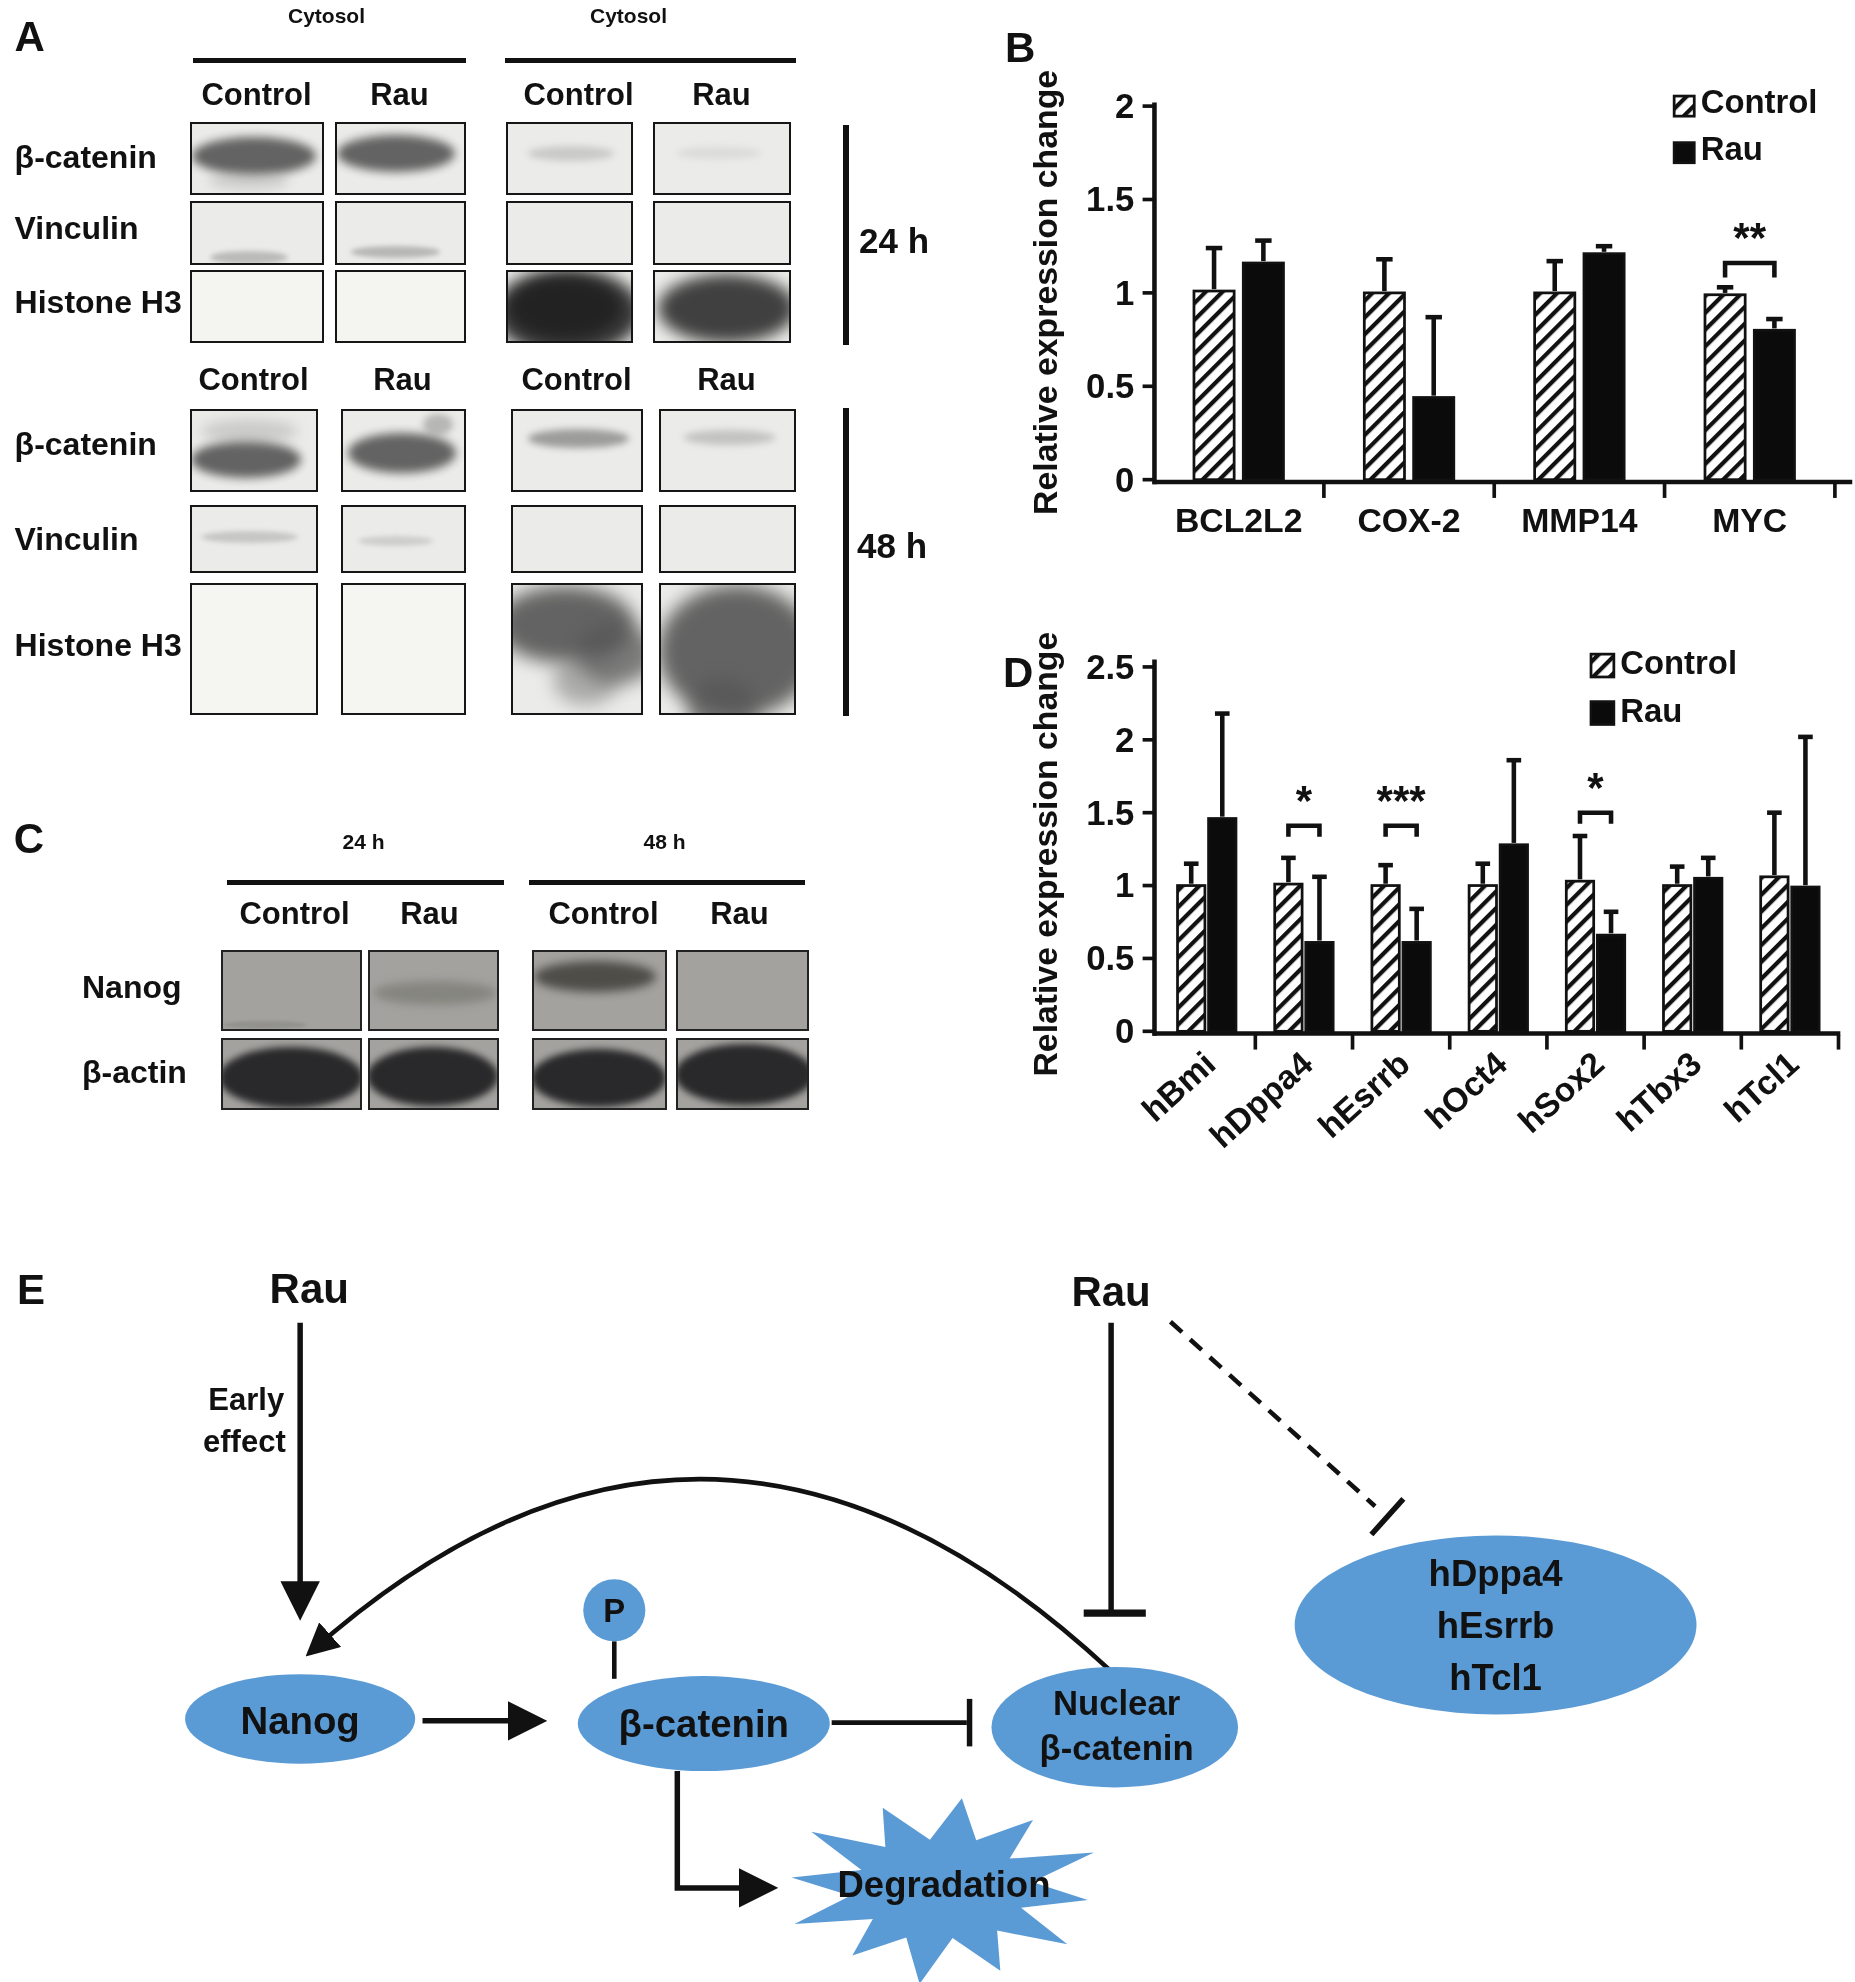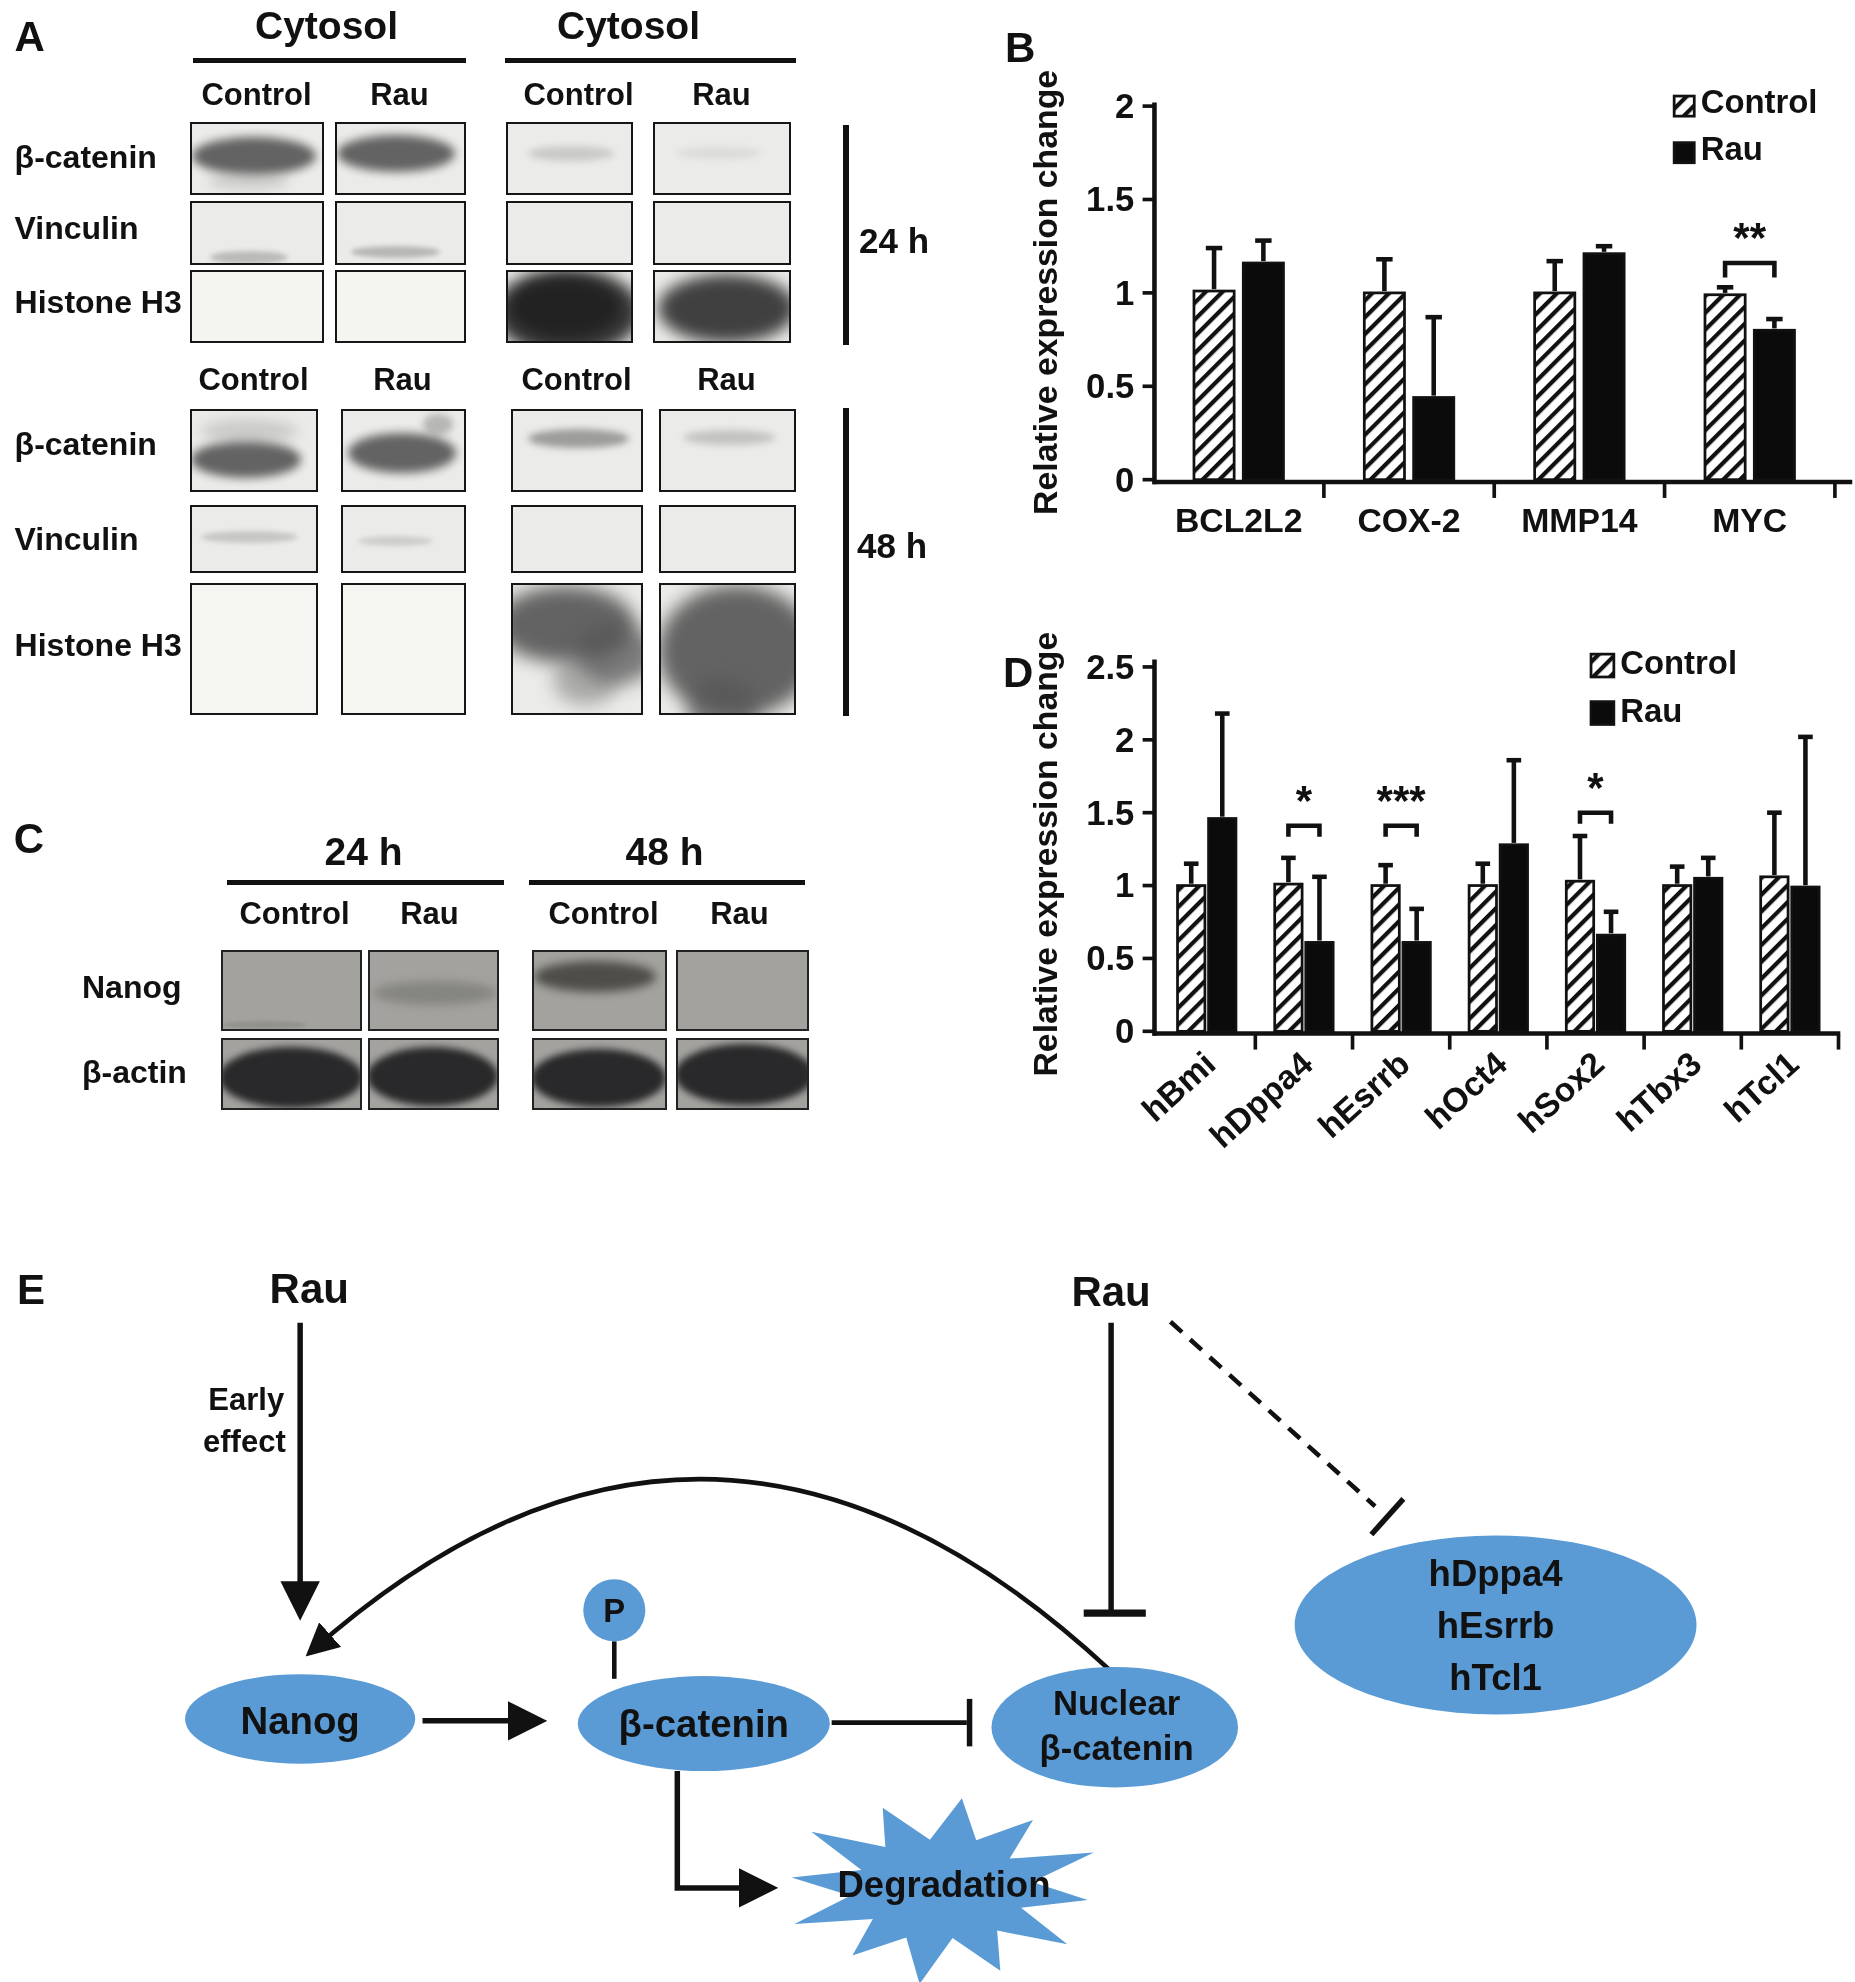--- a/index.html
+++ b/index.html
@@ -1,20 +1,20 @@
 <!DOCTYPE html>
 <html style="font-size:14.6px"><head>
 <meta charset="utf-8">
 <style>
   html,body{margin:0;padding:0;background:#ffffff;}
   #fig{position:relative;width:1856px;height:1983px;background:#ffffff;overflow:hidden;
        font-family:"Liberation Sans",sans-serif;color:#111;}
   .abs{position:absolute;}
   .panel-letter{position:absolute;font-size:42px;font-weight:bold;color:#111;}
-  .hdr{position:absolute;font-size:39px;font-weight:bold;color:#111;text-align:center;}
+  .hdr{position:absolute;font-size:21px;font-weight:bold;color:#111;text-align:center;}
   .lane-label{position:absolute;font-size:31px;font-weight:bold;color:#111;text-align:center;}
   .row-label{position:absolute;font-size:32px;font-weight:bold;color:#111;text-align:left;white-space:nowrap;}
   .time-label{position:absolute;font-size:35px;font-weight:bold;color:#111;white-space:nowrap;}
   .rule{position:absolute;background:#111;}
   .blot-box{position:absolute;border:2.7px solid #161616;overflow:hidden;box-sizing:border-box;}
   .band{position:absolute;border-radius:50%;}
   svg text{font-family:"Liberation Sans",sans-serif;}
 </style>
 </head>
 <body>

